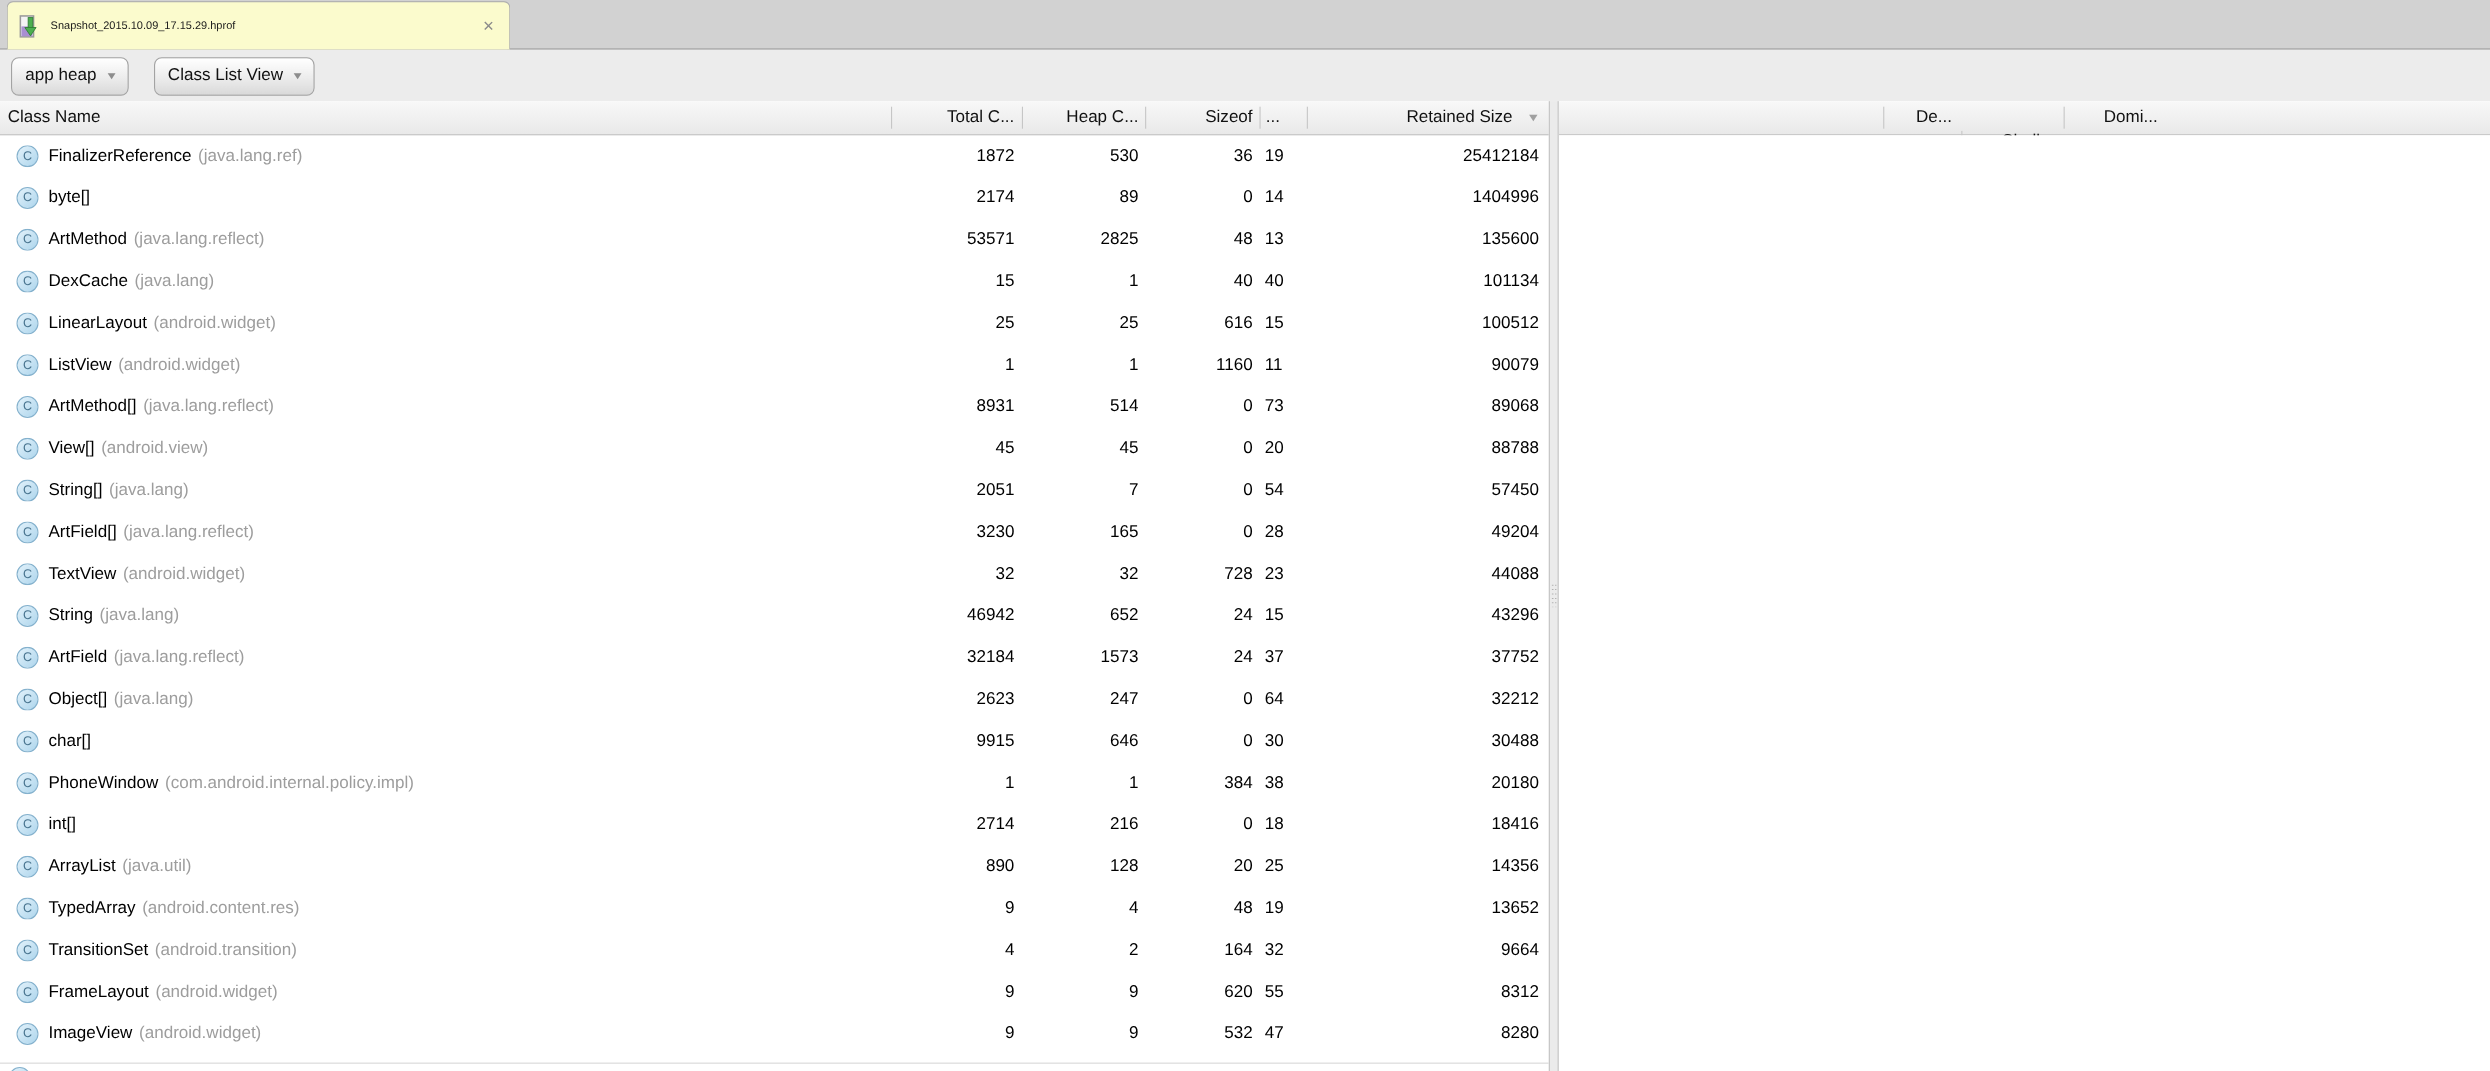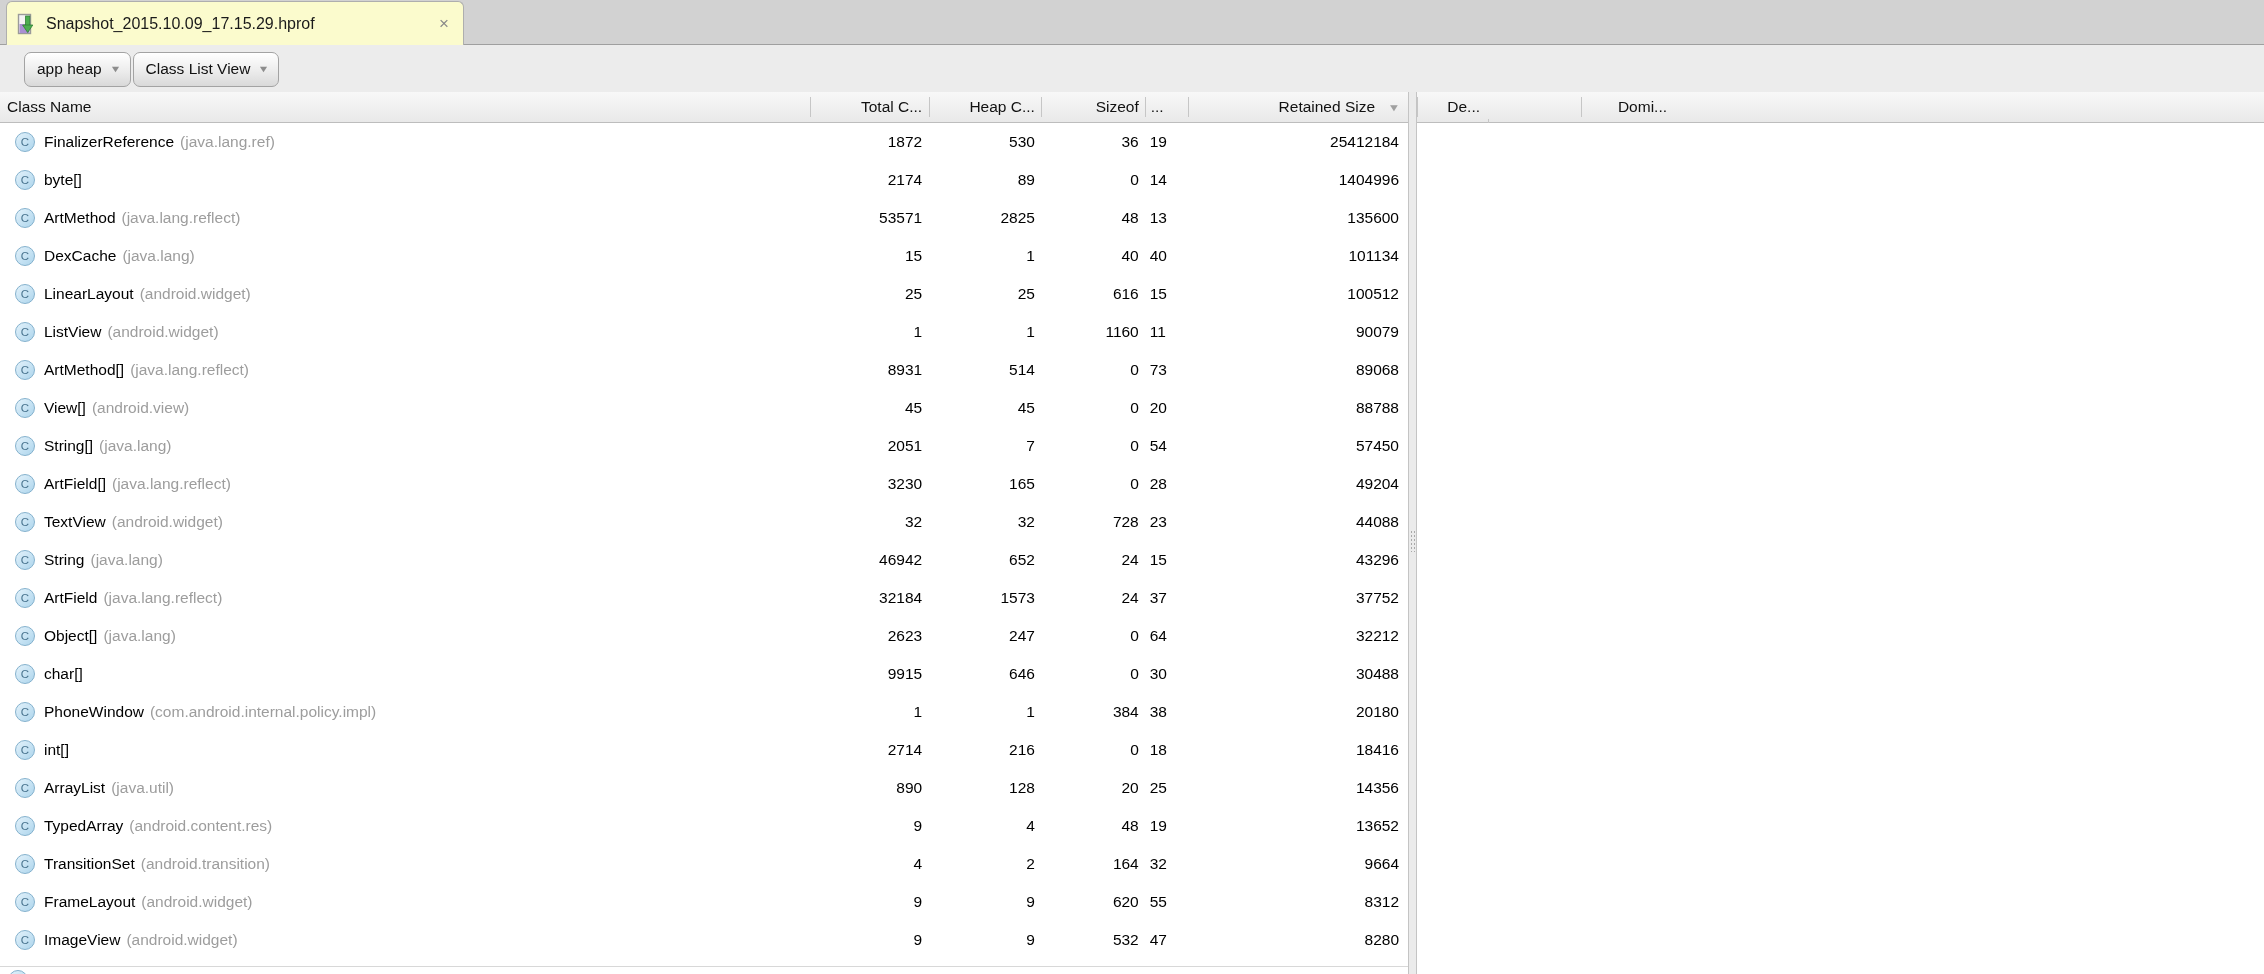--- a/index.html
+++ b/index.html
@@ -15,27 +15,27 @@
     display:flex;align-items:stretch;position:relative;
   }
   .tab{
     margin-left:6px;width:458px;box-sizing:border-box;
     background:#fbfbcd;
     border:1px solid #aeaeae;border-bottom:none;
     border-radius:6px 6px 0 0;
     display:flex;align-items:center;gap:9px;padding:0 12px 0 10px;
     position:relative;z-index:2;top:1px;
   }
-  .tab-title{font-size:16px;color:#1a1a1a;white-space:nowrap;flex:1;}
+  .tab-title{font-size:10px;color:#1a1a1a;white-space:nowrap;flex:1;}
   .tab-close{font-size:17px;color:#8a8a8a;line-height:1;cursor:pointer;padding:0 2px;}
   .tab-icon{width:20px;height:22px;display:inline-block;flex:0 0 auto;}
   
   .toolbar{
-    height:48px;background:#ececec;display:flex;align-items:center;gap:2px;
-    padding:0 24px;box-sizing:border-box;
+    height:48px;background:#ececec;display:flex;align-items:center;gap:23px;
+    padding:0 10px;box-sizing:border-box;
   }
   .combo{
     height:33px;border:1px solid #a3a3a3;border-radius:7px;
     background:linear-gradient(#ffffff,#ececec 55%,#d9d9d9);
     display:flex;align-items:center;gap:9px;padding:0 10px 0 12px;
     font-size:15.5px;color:#111;cursor:default;
     box-shadow:0 1px 0 rgba(255,255,255,.7) inset;
   }
   .combo .arr{font-size:9px;color:#8d8d8d;transform:scaleX(1.35);}
   
@@ -50,21 +50,21 @@
     position:absolute;left:1px;top:438px;width:5px;height:22px;
     background-image:radial-gradient(#a9a9a9 22%,transparent 25%);
     background-size:3px 4px;
   }
   .right-panel{flex:1;display:flex;flex-direction:column;background:#fff;overflow:hidden;}
   
   .thead{
     height:30px;flex:0 0 auto;display:flex;align-items:center;
     background:linear-gradient(#f8f8f8,#e9e9e9);
     border-bottom:1px solid #bdbdbd;
-    font-size:15.5px;color:#111;
+    font-size:15.5px;color:#111;justify-content:center;
   }
   .th{box-sizing:border-box;height:20px;display:flex;align-items:center;white-space:nowrap;overflow:hidden;}
   .th.sep{border-left:1px solid #c6c6c6;}
   .th-right{justify-content:flex-end;}
   .sort-arrow{font-size:10px;color:#a0a0a0;margin-left:14px;transform:scaleX(1.3);}
   
   .c-name{width:820px;padding-left:7px;}
   .c-total{width:120px;padding-right:7px;}
   .c-heap{width:113px;padding-right:6px;}
   .c-sizeof{width:105px;padding-right:6px;}

